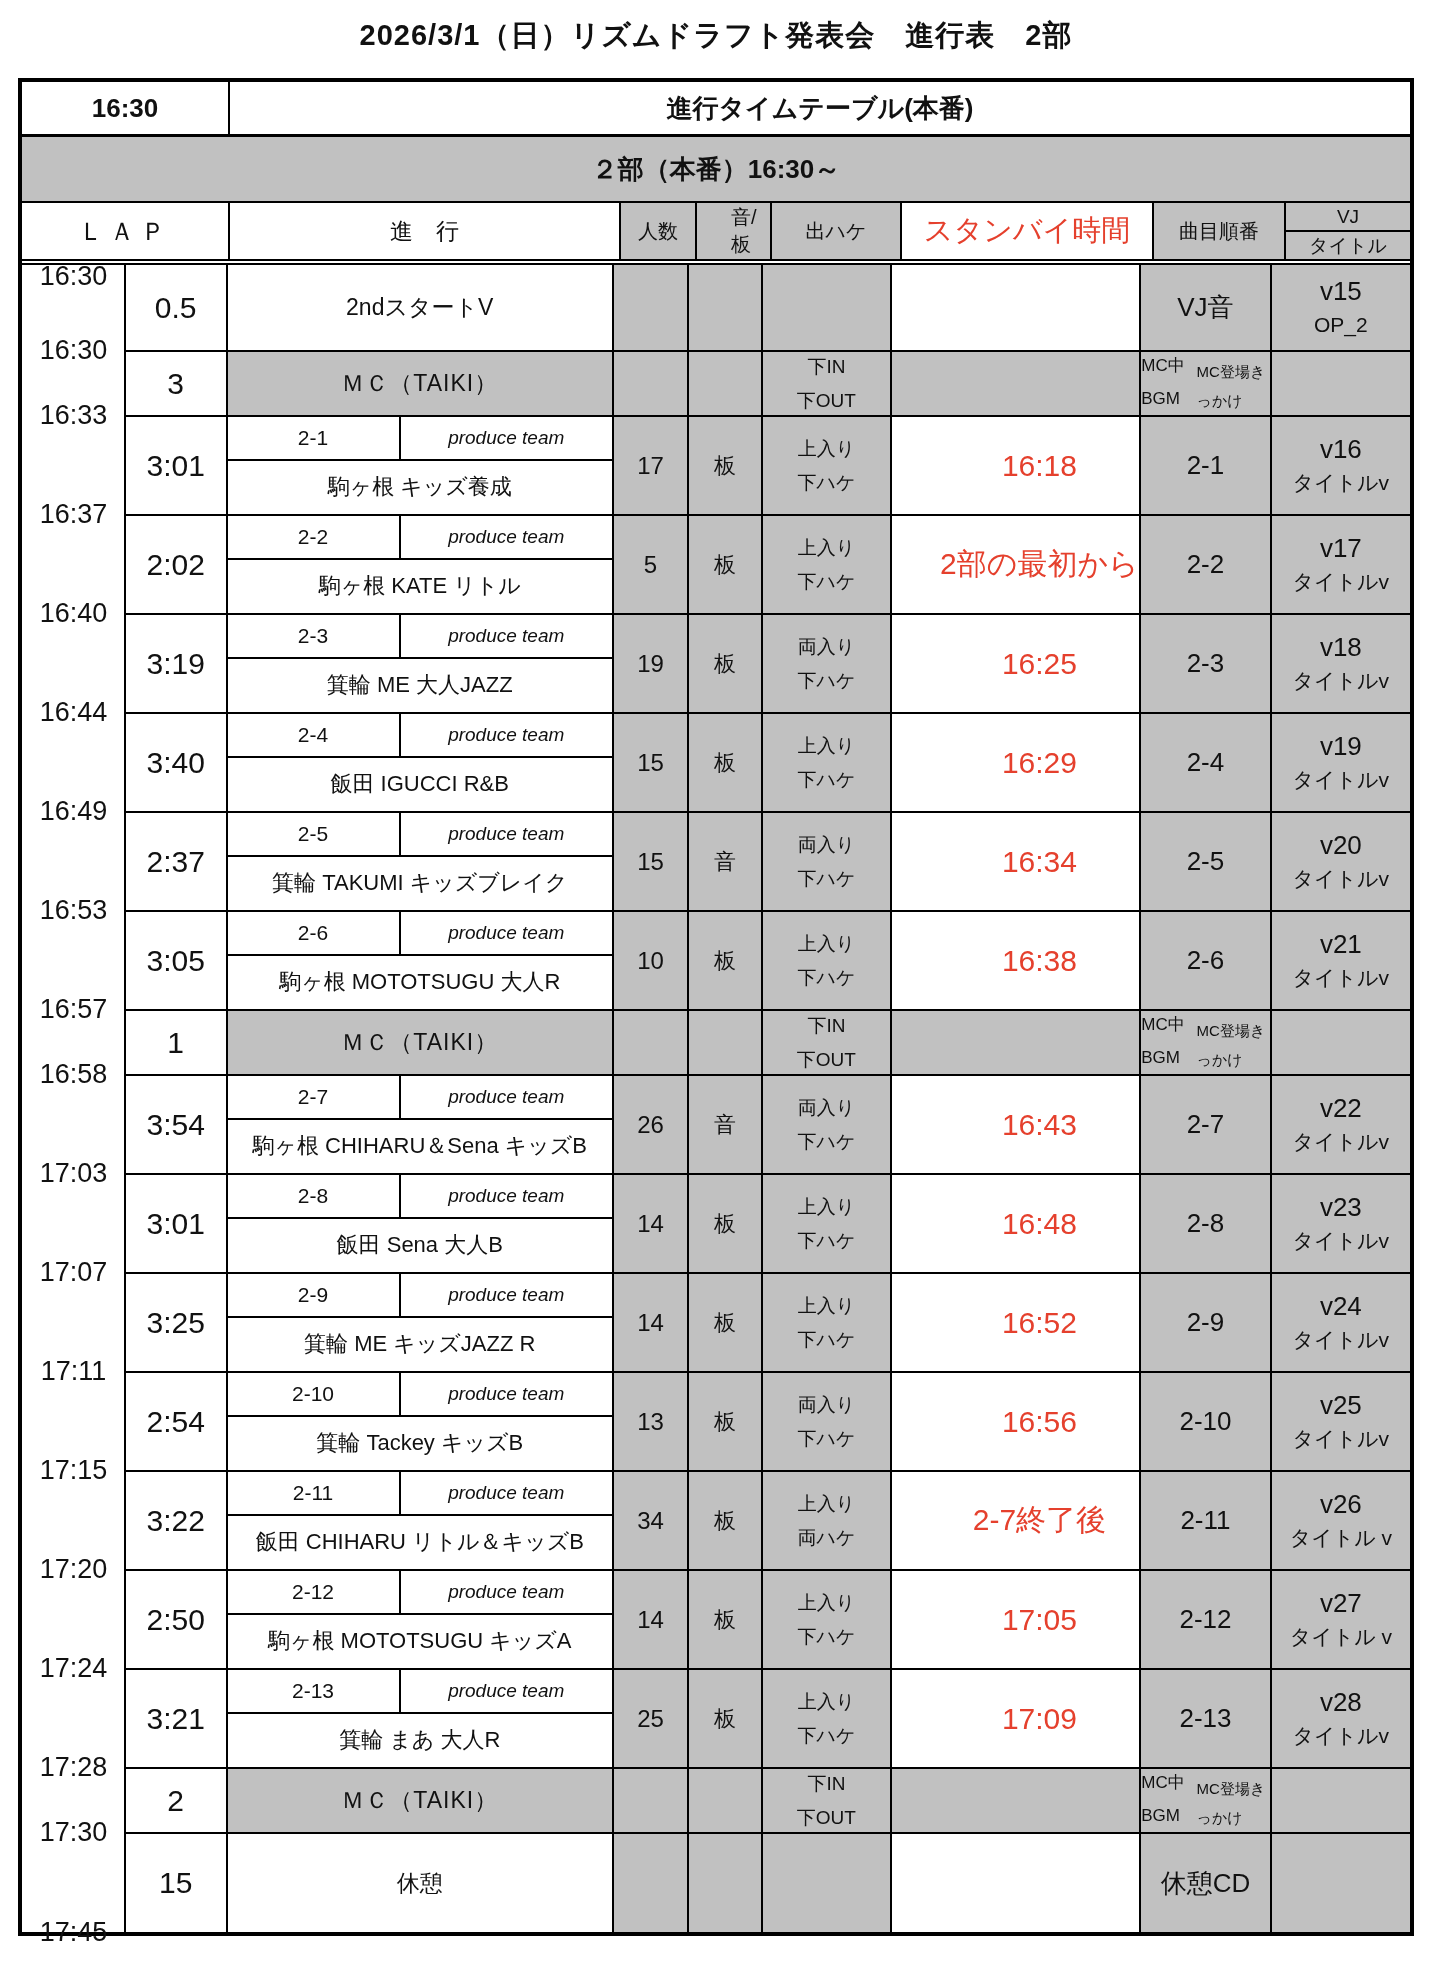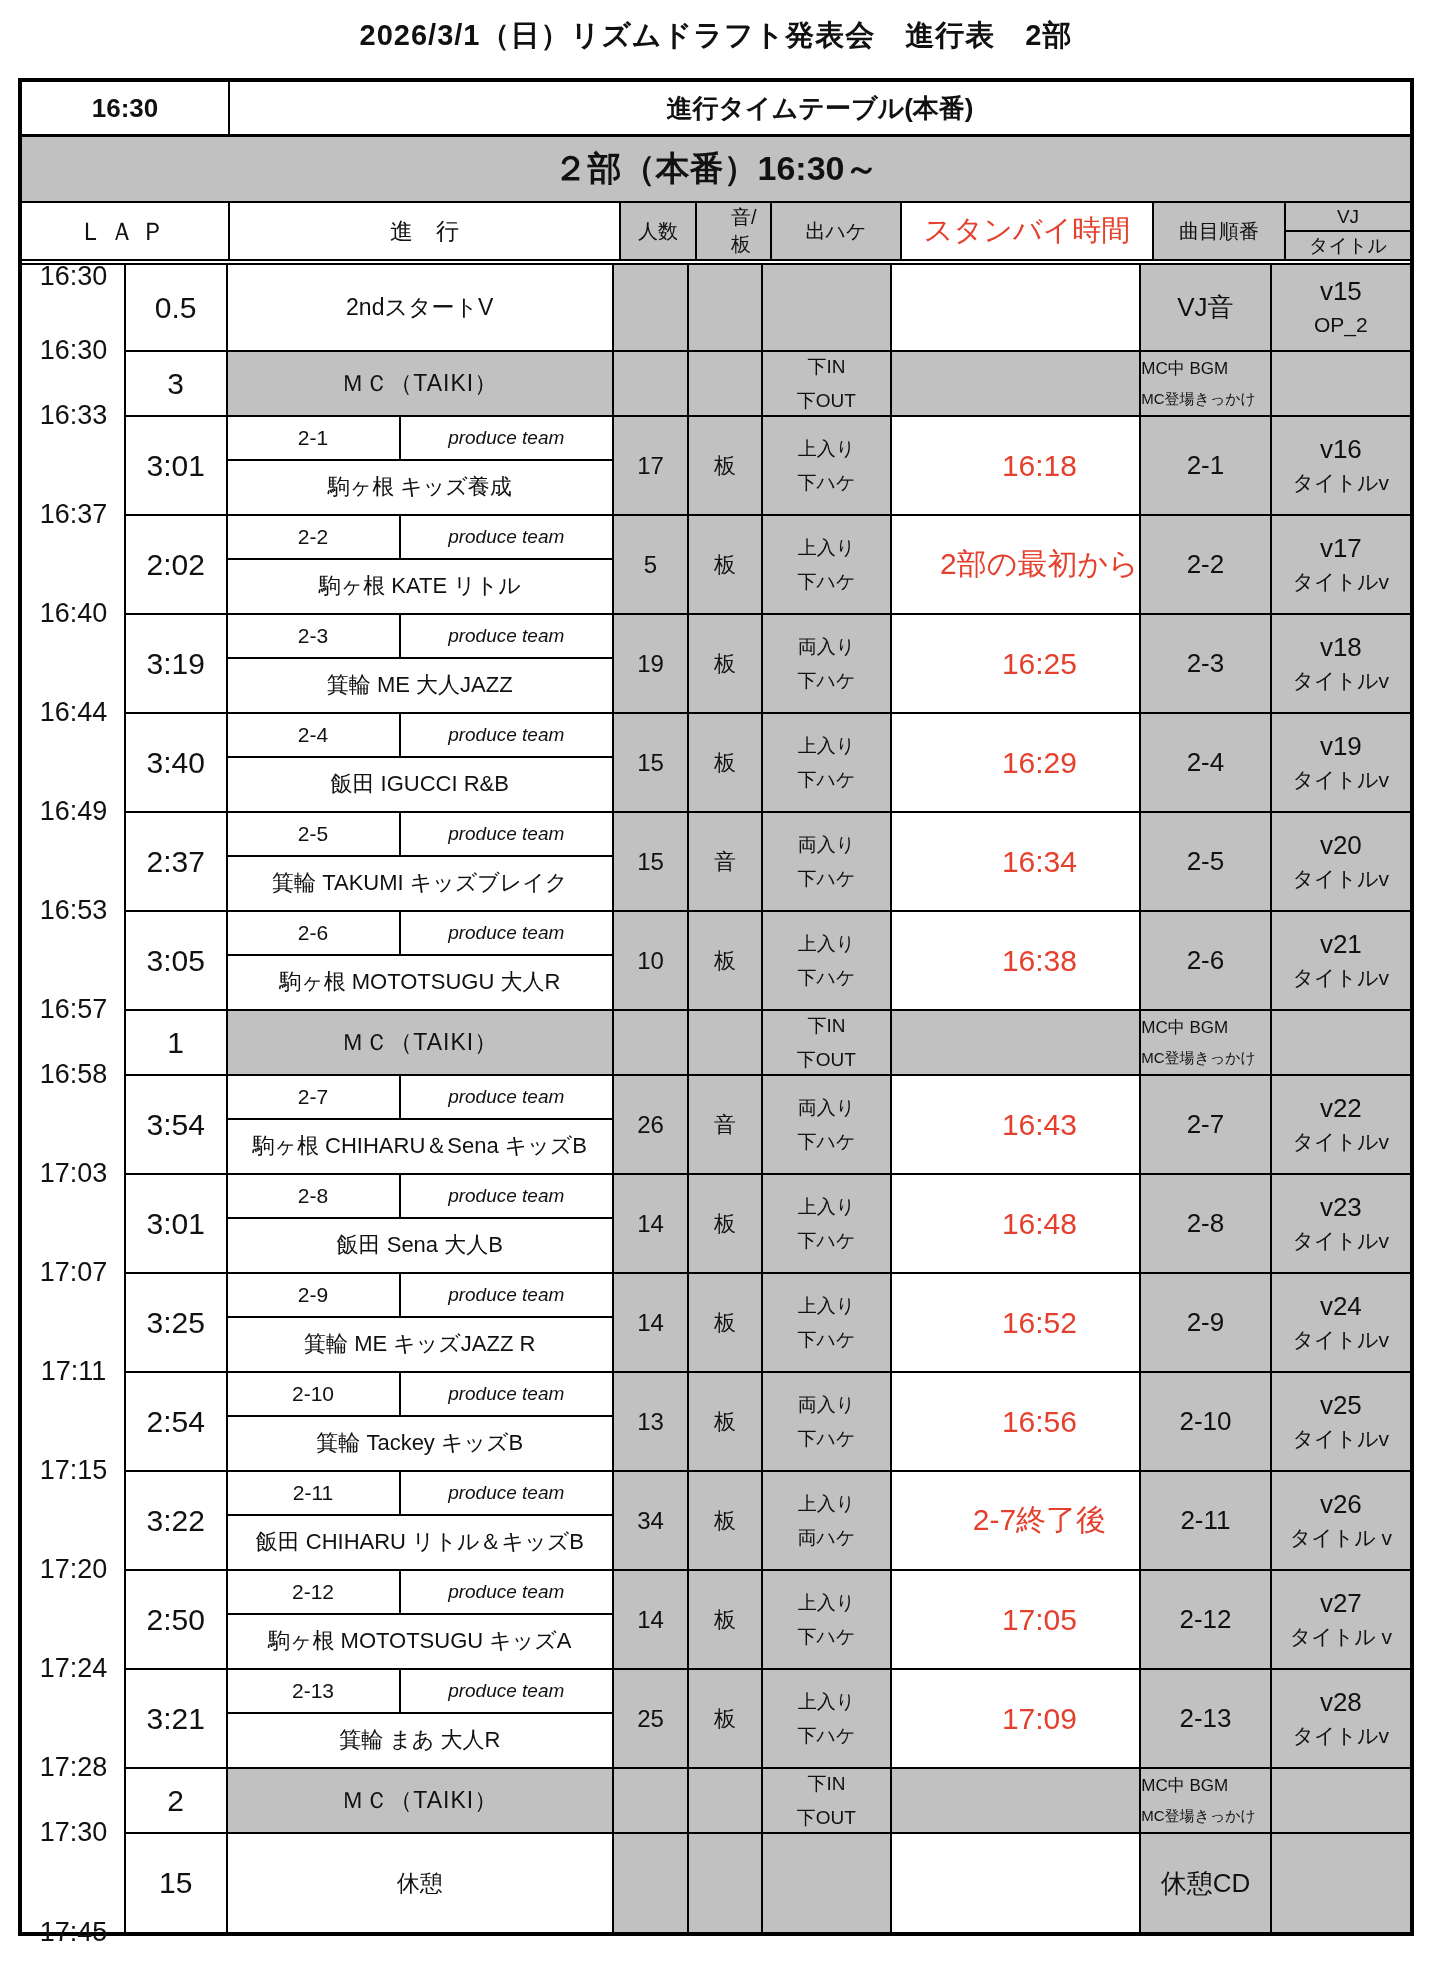--- a/index.html
+++ b/index.html
@@ -20,21 +20,21 @@
 
   .sheet{
     position:absolute;left:18px;top:78px;width:1396px;
     border:4px solid var(--line);
     background:#fff;
   }
   
   .head1{display:flex;height:55px;border-bottom:3px solid var(--line);}
   .head1 .h-time{width:208px;border-right:2px solid var(--line);display:flex;align-items:center;justify-content:center;font-size:26px;font-weight:bold;}
   .head1 .h-tt{flex:1;display:flex;align-items:center;justify-content:center;font-size:26px;font-weight:bold;}
-  .head2{height:66px;background:var(--gray);border-bottom:2px solid var(--line);display:flex;align-items:center;justify-content:center;font-size:34px;font-weight:bold;}
+  .head2{height:66px;background:var(--gray);border-bottom:2px solid var(--line);display:flex;align-items:center;justify-content:center;font-size:26px;font-weight:bold;}
   .head3{display:flex;height:62px;border-bottom:6px double var(--line);}
   .head3 .hc{display:flex;align-items:center;justify-content:center;border-right:2px solid var(--line);}
   .hc.lap{width:208px;font-size:25px;letter-spacing:6px;}
   .hc.shinko{width:391px;font-size:23px;}
   .hc.ninzu{width:76px;background:var(--gray);font-size:20px;}
   .hc.otoita{width:75px;background:var(--gray);font-size:20px;padding-left:34px;}
   .hc.dehake{width:130px;background:var(--gray);font-size:20px;}
   .hc.standby{width:252px;font-size:29px;color:var(--red);}
   .hc.order{width:132px;background:var(--gray);font-size:20px;}
   .hc.vj{width:124px;background:var(--gray);border-right:none;flex-direction:column;padding:0;}
@@ -56,21 +56,21 @@
   .cell.ninzu{width:76px;background:var(--gray);font-size:24px;}
   .cell.otoita{width:75px;background:var(--gray);font-size:22px;}
   .cell.dehake{width:130px;background:var(--gray);flex-direction:column;font-size:19px;line-height:1.75;}
   .cell.standby{width:252px;font-size:30px;color:var(--red);padding-left:48px;}
   .cell.order{width:132px;background:var(--gray);font-size:26px;}
   .cell.vj{width:140px;background:var(--gray);border-right:none;flex-direction:column;justify-content:center;}
   .cell.vj .vj1{font-size:26px;line-height:1.3;}
   .cell.vj .vj2{font-size:21px;line-height:1.5;}
   .row-mc .cell.shinko,.row-mc .cell.standby{background:var(--gray);}
   .row-mc .cell.shinko{font-size:23px;letter-spacing:1px;}
-  .mc-order{display:flex;flex-direction:column;align-items:flex-start;justify-content:center;line-height:1.9;}
+  .mc-order{display:flex;flex-direction:row;align-items:flex-end;justify-content:center;line-height:1.9;}
   .mc-order .l1{font-size:17px;}
   .mc-order .l2{font-size:15px;}
   .order-small{font-size:17px;}
 
   
   .shinko-inner{width:100%;height:100%;display:flex;flex-direction:column;}
   .shinko-top{height:45%;display:flex;border-bottom:2px solid var(--line);}
   .shinko-top .code{width:45%;border-right:2px solid var(--line);display:flex;align-items:center;justify-content:center;font-size:21px;}
   .shinko-top .team{flex:1;display:flex;align-items:center;justify-content:center;font-style:italic;font-size:19px;}
   .shinko-name{flex:1;display:flex;align-items:center;justify-content:center;font-size:22px;}

